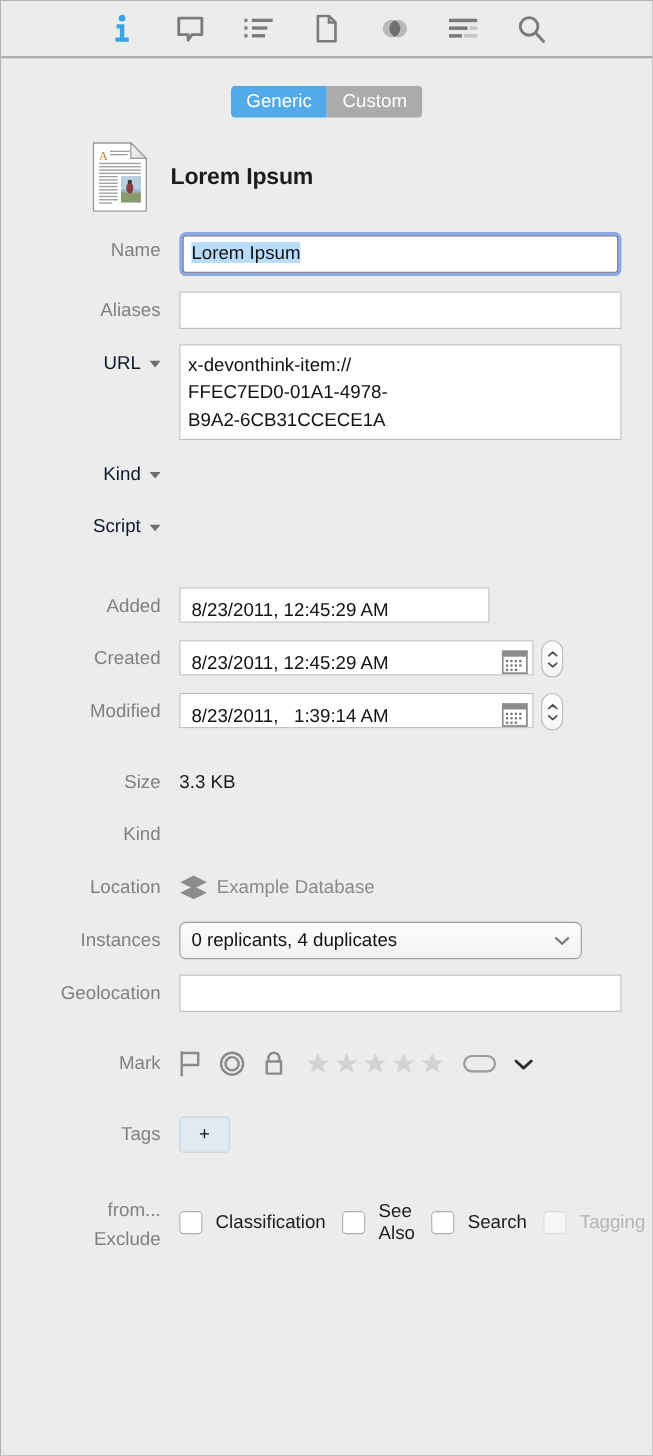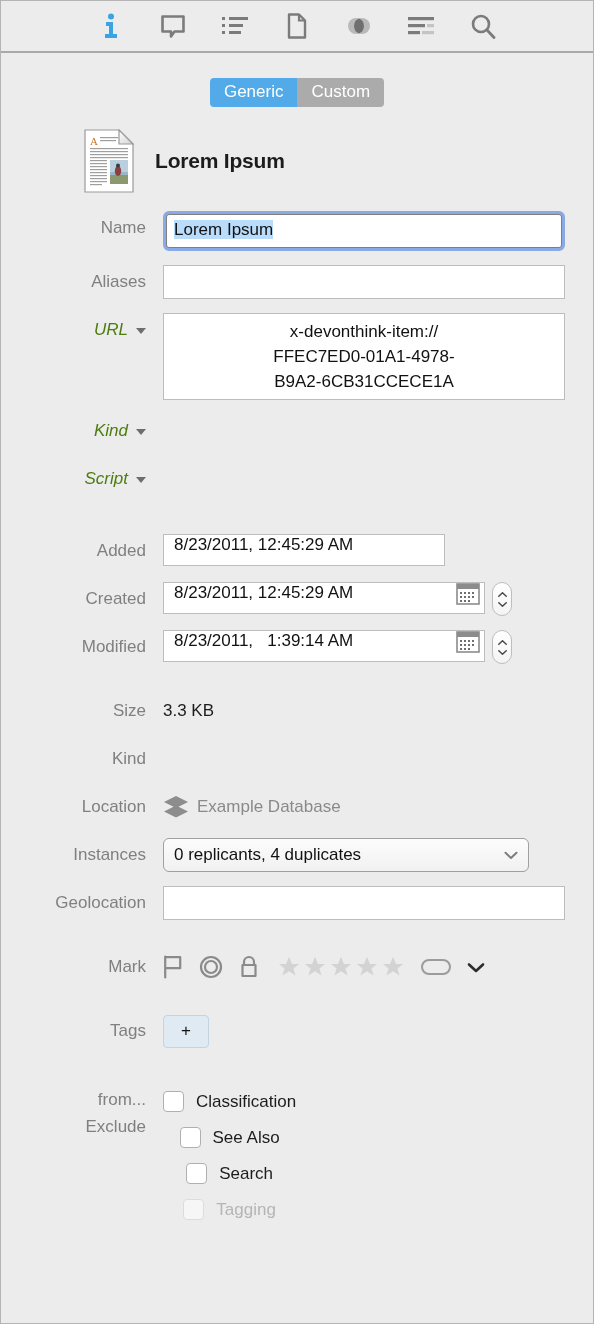--- a/index.html
+++ b/index.html
@@ -85,60 +85,60 @@
   }
   .lbl.two-line { line-height: 27px; }
   .ctl { margin-left: 17px; flex: 1 1 auto; display: flex; align-items: flex-start; }
 
   
   .lbl-pop {
     width: 145px; flex: 0 0 145px;
     display: flex; align-items: center; justify-content: flex-end;
     height: 34px; gap: 8px;
   }
-  .lbl-pop .t { color: #4d7c0f; font-size: 17px; font-style: italic; }
+  .lbl-pop .t { color: #0f172a; font-size: 17px; }
   .tri {
     width: 0; height: 0;
     border-left: 5px solid transparent;
     border-right: 5px solid transparent;
     border-top: 6px solid #6e6e6e;
     margin-top: 2px;
   }
 
   
   .field {
     background: #ffffff;
     border: 1px solid #bdbdbd;
     font-size: 17px;
     color: #111;
     padding: 5px 7px;
     line-height: 22px;
     width: 100%;
   }
   .field.h34 { height: 34px; padding: 4px 7px; }
   .field.placeholder { color: #b0b0b0; background: #ffffff; }
-  .field.multiline { line-height: 25px; text-align: center; }
+  .field.multiline { line-height: 25px; }
 
   .focus-wrap {
     border: 3px solid #8aaae5;
     border-radius: 6px;
     padding: 0;
     width: 100%;
     background: #8aaae5;
   }
   .focus-wrap .field { border: 1px solid #7f7f7f; border-radius: 3px; }
   .sel { background: #b9dcfb; }
 
   
   .datefield {
     background: #ffffff;
     border: 1px solid #bdbdbd;
     height: 32px;
     display: flex;
-    align-items: flex-start;
+    align-items: flex-end;
     padding-left: 10px;
     font-size: 17px;
     color: #111;
     white-space: pre;
   }
   .datefield .cal {
     margin-left: auto;
     width: 24px; height: 22px;
     margin-right: 4px;
   }
@@ -190,21 +190,21 @@
     border: 1px solid #c3d4e0;
     border-radius: 4px;
     font-size: 17px;
     color: #111;
     padding: 3px 14px 5px;
     line-height: 23px;
   }
   .tag.add { padding: 3px 17px 5px; }
 
   
-  .checks { display: flex; flex-direction: column; gap: 15px; padding-top: 5px; align-items: center; }
+  .checks { display: flex; flex-direction: row; gap: 15px; padding-top: 5px; }
   .ckrow { display: flex; align-items: center; gap: 12px; }
   .cbox {
     width: 21px; height: 21px;
     background: #ffffff;
     border: 1px solid #b0b0b0;
     border-radius: 4px;
     flex: 0 0 auto;
   }
   .cbox.disabled { background: #f6f6f6; border-color: #dcdcdc; }
   .cklabel { font-size: 17px; color: #1c1c1c; }

